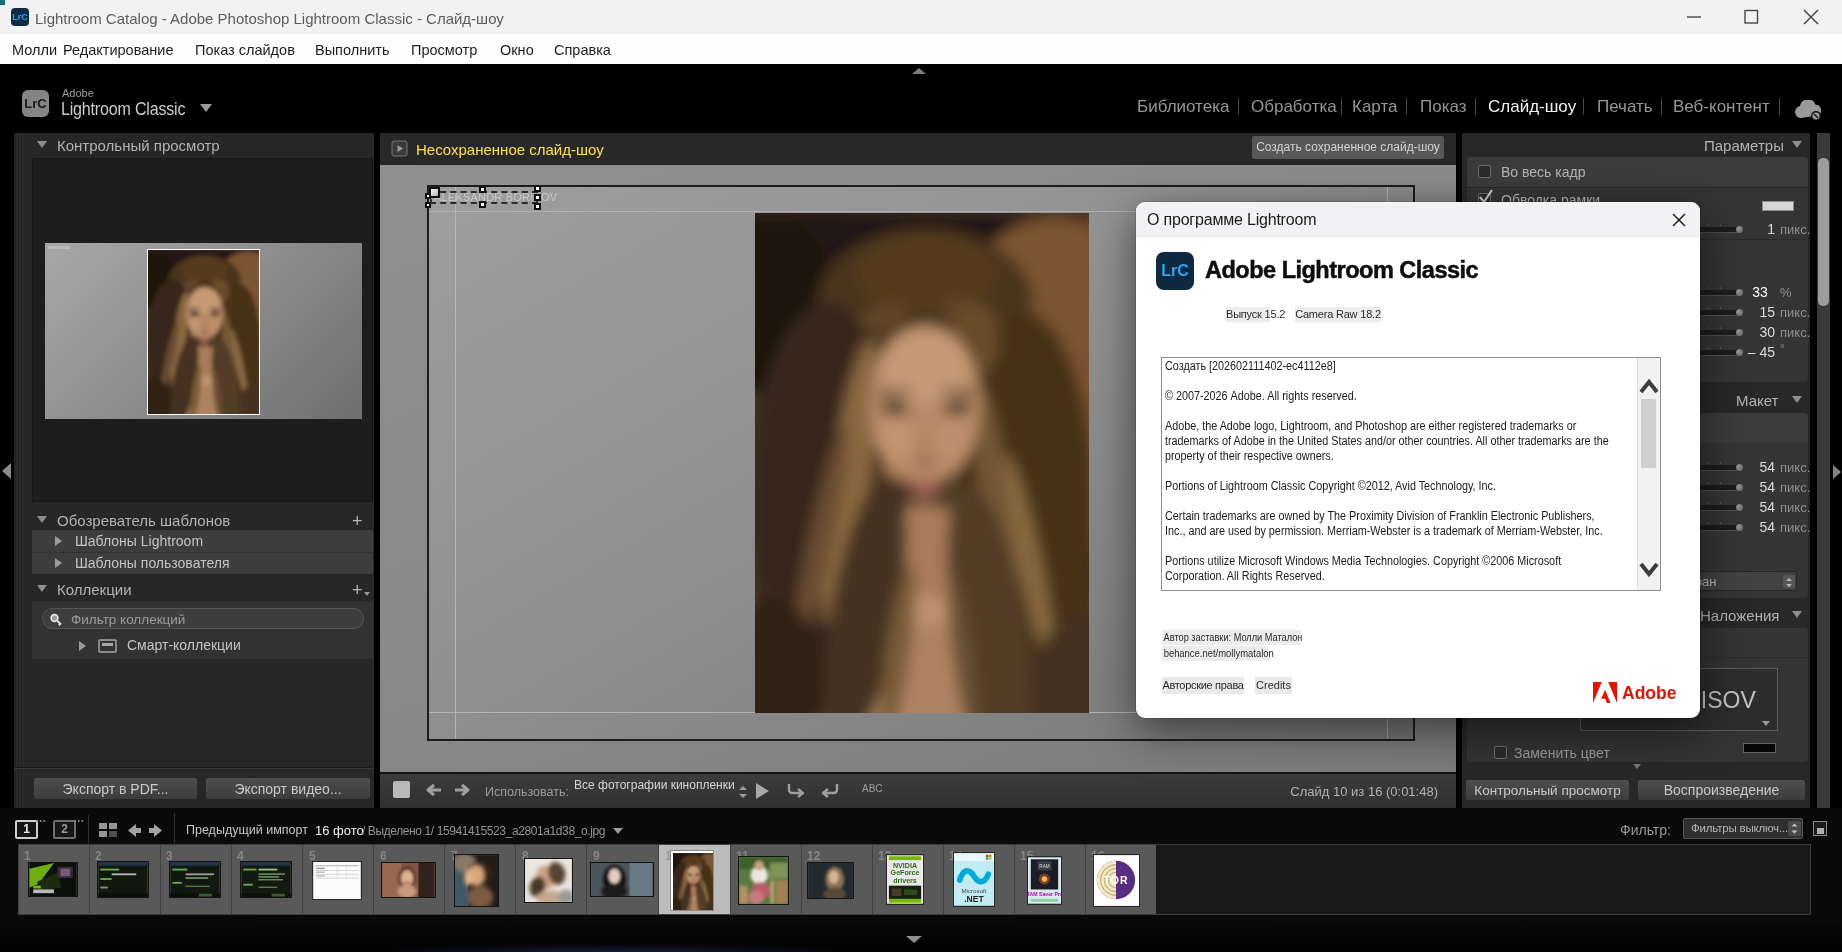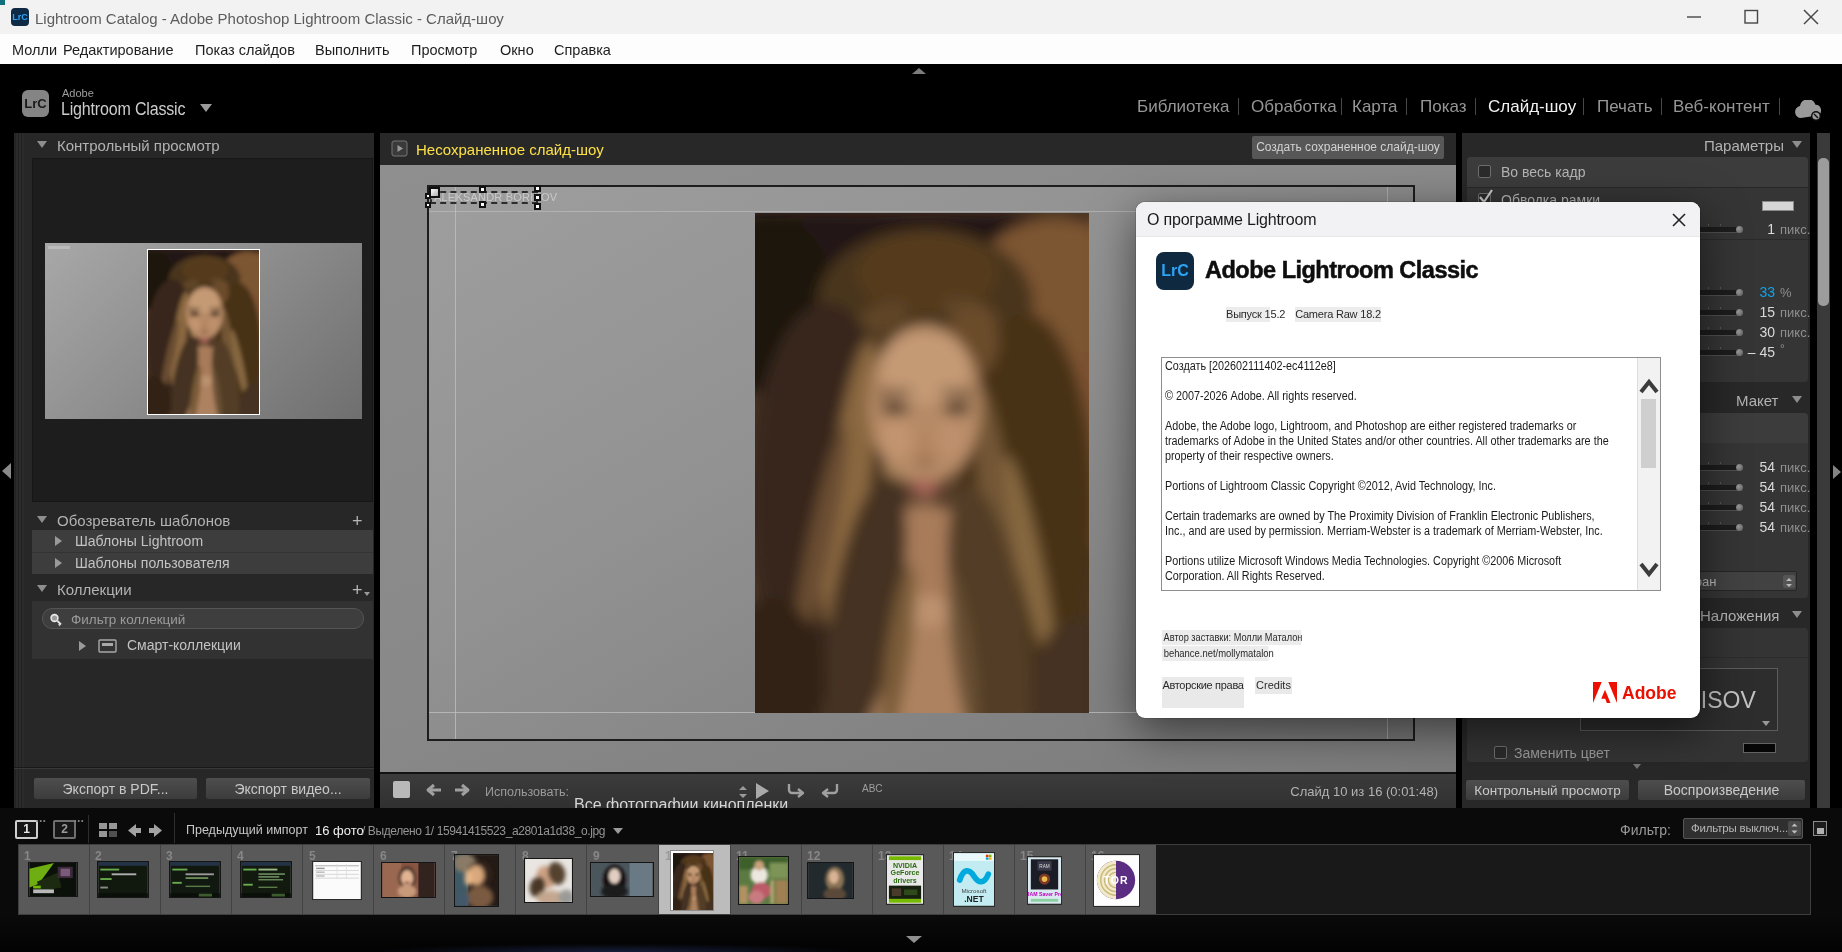--- a/index.html
+++ b/index.html
@@ -184,21 +184,21 @@
    <div class="abs" style="left:105px;top:16px;width:7px;height:7px;background:#fff;border:2px solid #111;"></div>
  </div>
 
  <div class="abs" style="left:380px;top:772px;width:1076px;height:36px;background:linear-gradient(#3c3c3c,#303030);border-top:2px solid #121212;">
    <div class="abs" style="left:13px;top:7px;width:17px;height:17px;background:#b9b9b9;border-radius:2px;"></div>
    <svg class="abs" style="left:44px;top:7px;" width="48" height="18" viewBox="0 0 48 18">
      <path d="M10 4 L4 9 L10 14 M4 9 L17 9" fill="none" stroke="#9f9f9f" stroke-width="3" stroke-linejoin="round"></path>
      <path d="M38 4 L44 9 L38 14 M44 9 L31 9" fill="none" stroke="#9f9f9f" stroke-width="3" stroke-linejoin="round"></path>
    </svg>
    <div class="abs" style="left:105px;top:11px;font-size:12.5px;color:#9b9b9b;">Использовать:</div>
-   <div class="abs" style="left:194px;top:22px;font-size:16px;color:#d4d4d4;">Все фотографии кинопленки</div>
+   <div class="abs" style="left:194px;top:4px;font-size:12px;color:#d4d4d4;">Все фотографии кинопленки</div>
    <svg class="abs" style="left:358px;top:11px;" width="10" height="14" viewBox="0 0 10 14">
         <path d="M5 1 L9 5 H1 Z M5 13 L1 9 H9 Z" fill="#9a9a9a"></path>
       </svg>
    <div class="abs" style="left:376px;top:9px;width:0;height:0;border-top:8px solid transparent;border-bottom:8px solid transparent;border-left:13px solid #a9a9a9;"></div>
    <svg class="abs" style="left:405px;top:6px;" width="60" height="20" viewBox="0 0 60 20">
      <path d="M4 4 v6 a3 3 0 0 0 3 3 h10 m-4 -4 l5 4 l-5 4" fill="none" stroke="#9f9f9f" stroke-width="2.4" stroke-linejoin="round"></path>
      <path d="M52 4 v6 a3 3 0 0 1 -3 3 h-10 m4 -4 l-5 4 l5 4" fill="none" stroke="#9f9f9f" stroke-width="2.4" stroke-linejoin="round"></path>
    </svg>
    <div class="abs" style="left:482px;top:9px;font-size:10px;color:#9f9f9f;">ABC</div>
    <div class="abs" style="right:18px;top:10px;font-size:13px;color:#b2b2b2;">Слайд 10 из 16 (0:01:48)</div>
@@ -225,21 +225,21 @@
       </svg>
    <div class="abs" style="left:34px;top:35px;font-size:14px;color:#b5b5b5;">Обводка рамки</div>
    <div class="abs" style="left:295px;top:44px;width:32px;height:10px;background:#d6d6d6;border:1px solid #8a8a8a;"></div>
 
    <div class="abs slider" style="left:60px;top:70px;width:215px;"></div>
    <div class="abs" style="left:278px;top:64px;width:30px;text-align:right;font-size:14px;color:#dadada;">1</div>
    <div class="abs" style="left:313px;top:65px;font-size:13px;color:#8f8f8f;">пикс.</div>
    <div class="abs" style="left:0;top:82px;width:341px;height:1px;background:#2a2a2a;"></div>
 
    <div class="abs slider" style="left:60px;top:133px;width:215px;"></div>
-   <div class="abs" style="left:278px;top:127px;width:30px;text-align:right;font-size:14px;color:#0ea5e9;">33</div>
+   <div class="abs" style="left:278px;top:127px;width:30px;text-align:center;font-size:14px;color:#ffffff;">33</div>
    <div class="abs" style="left:313px;top:128px;font-size:13px;color:#8f8f8f;">%</div>
    <div class="abs slider" style="left:60px;top:153px;width:215px;"></div>
    <div class="abs" style="left:278px;top:147px;width:30px;text-align:right;font-size:14px;color:#dadada;">15</div>
    <div class="abs" style="left:313px;top:148px;font-size:13px;color:#8f8f8f;">пикс.</div>
    <div class="abs slider" style="left:60px;top:173px;width:215px;"></div>
    <div class="abs" style="left:278px;top:167px;width:30px;text-align:right;font-size:14px;color:#dadada;">30</div>
    <div class="abs" style="left:313px;top:168px;font-size:13px;color:#8f8f8f;">пикс.</div>
    <div class="abs slider" style="left:60px;top:193px;width:215px;"></div>
    <div class="abs" style="left:270px;top:187px;width:38px;text-align:right;font-size:14px;color:#dadada;">– 45</div>
    <div class="abs" style="left:313px;top:185px;font-size:12px;color:#8f8f8f;">°</div>
@@ -626,21 +626,21 @@
       <path d="M2 16 L10 6 L18 16" fill="none" stroke="#3c3c3c" stroke-width="4"></path>
     </svg>
  <div class="abs" style="left:1641px;top:399px;width:15px;height:69px;background:#cfcfcf;"></div>
  <svg class="abs" style="left:1639px;top:558px;" width="20" height="22" viewBox="0 0 20 22">
       <path d="M2 6 L10 16 L18 6" fill="none" stroke="#3c3c3c" stroke-width="4"></path>
     </svg>
 
  <div class="chip" style="left:1162px;top:630px;width:174px;height:15px;line-height:15px;font-size:11.5px;text-align:left;padding-left:2px;white-space:nowrap;transform:scaleX(0.8);transform-origin:left top;">Автор заставки: Молли Маталон</div>
  <div class="chip" style="left:1162px;top:646px;width:130px;height:15px;line-height:15px;font-size:11.5px;text-align:left;padding-left:2px;white-space:nowrap;transform:scaleX(0.82);transform-origin:left top;">behance.net/mollymatalon</div>
 
- <div class="chip" style="left:1162px;top:677px;width:82px;height:31px;line-height:17px;font-size:11px;letter-spacing:-0.3px;background:#e9e9e9;white-space:nowrap;">Авторские права</div>
+ <div class="chip" style="left:1162px;top:677px;width:82px;height:17px;line-height:17px;font-size:11px;letter-spacing:-0.3px;background:#e9e9e9;white-space:nowrap;">Авторские права</div>
  <div class="chip" style="left:1255px;top:677px;width:37px;height:17px;line-height:17px;font-size:11px;background:#e9e9e9;white-space:nowrap;">Credits</div>
 
  <svg class="abs" style="left:1593px;top:682px;" width="24" height="21" viewBox="0 0 30 26">
   <path d="M19.1 0H30v26L19.1 0z M10.9 0H0v26L10.9 0z M15 9.6L21.9 26h-4.6l-2-5.2h-5L15 9.6z" fill="#eb1000"></path>
  </svg>
  <div class="abs" style="left:1622px;top:683px;font-size:17.5px;font-weight:bold;color:#eb1000;">Adobe</div>
 </div>
 
 <svg width="0" height="0" style="position:absolute;">
  <defs>

